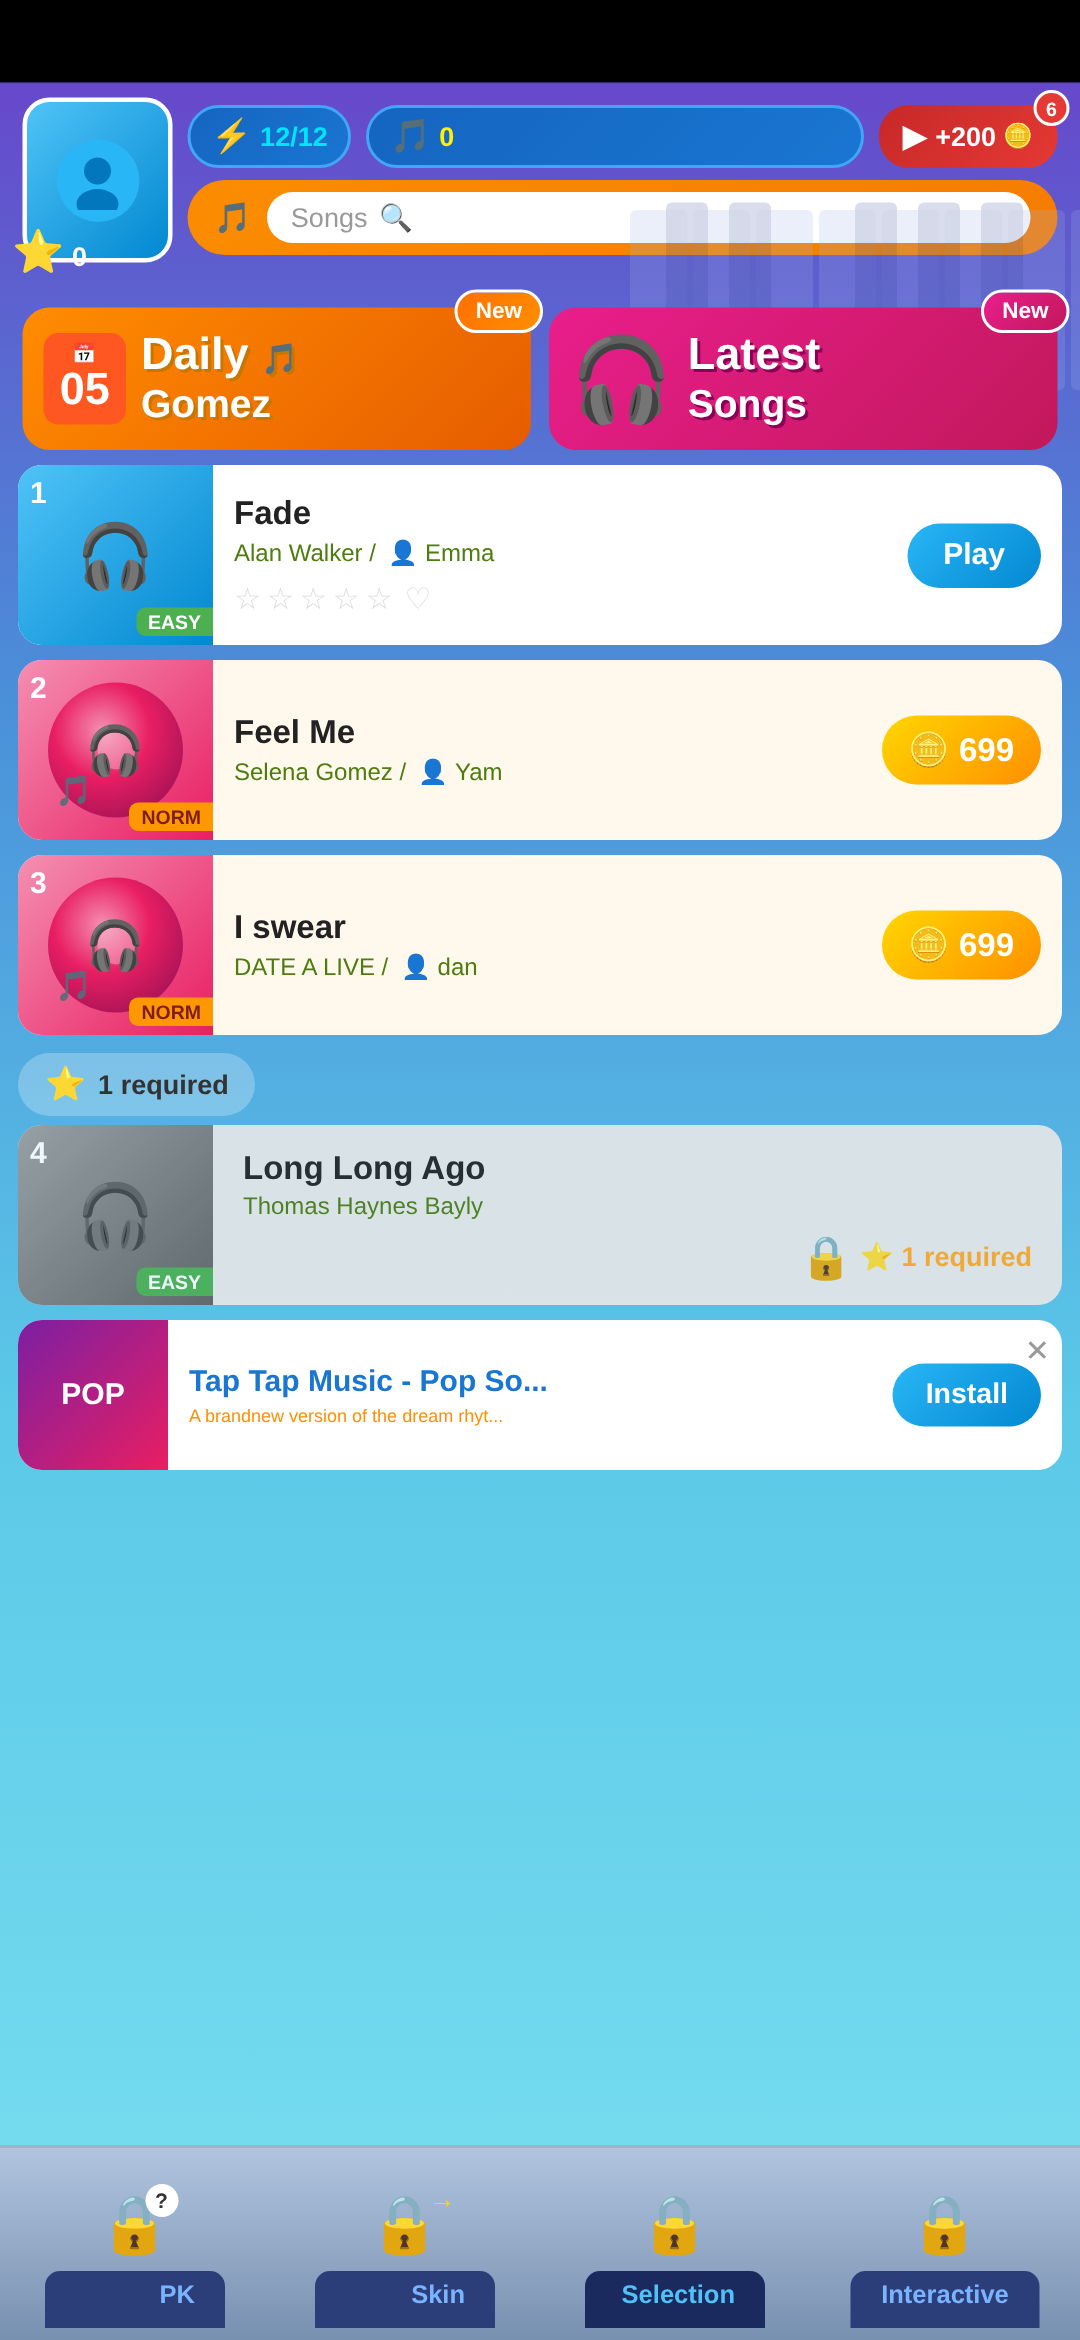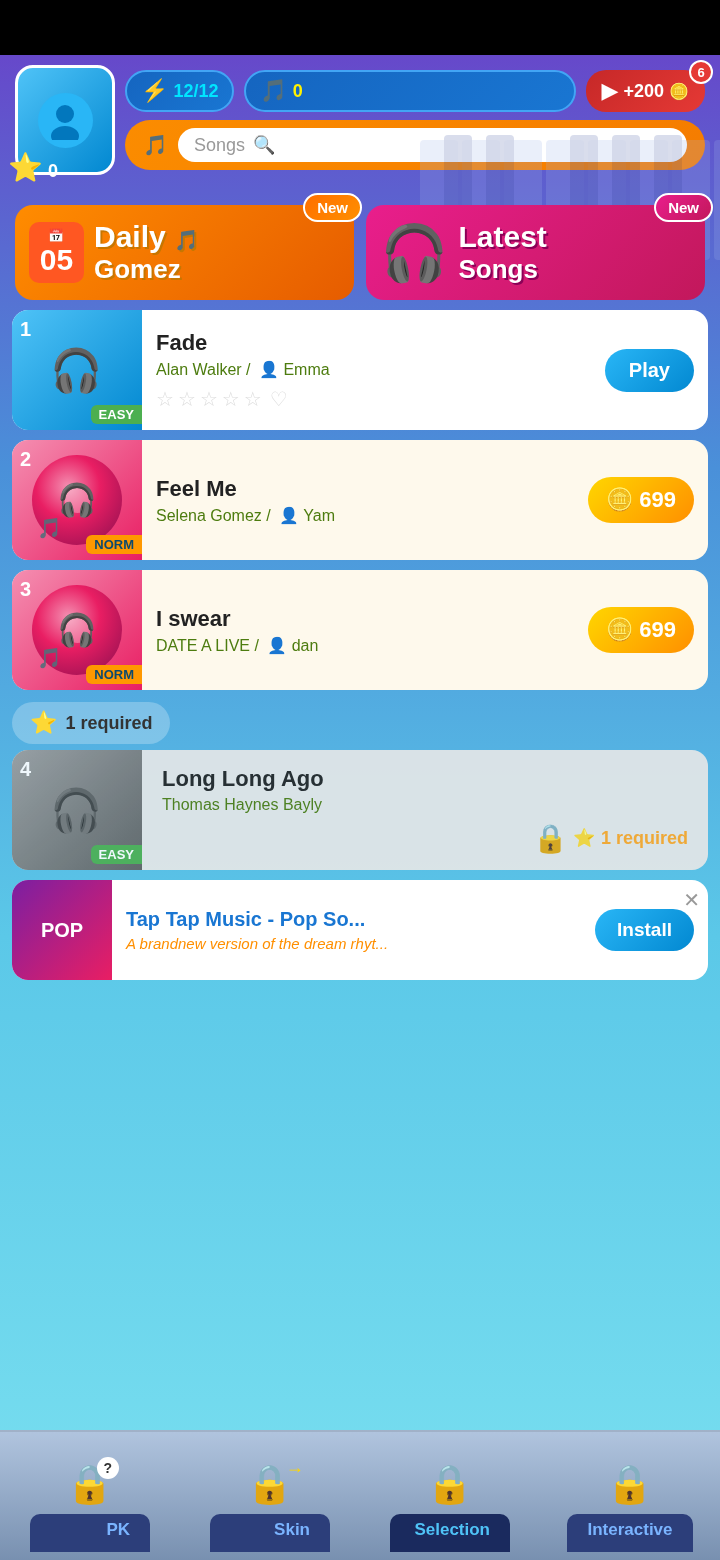--- a/index.html
+++ b/index.html
@@ -319,21 +319,21 @@
       font-size: 13px;
       font-weight: bold;
       padding: 2px 8px;
       border-radius: 6px 0 0 6px;
     }
     .difficulty-norm {
       position: absolute;
       bottom: 6px;
       right: 0;
       background: #ff9800;
-      color: #0c4a6e;
+      color: #7f1d1d;
       font-size: 13px;
       font-weight: bold;
       padding: 2px 8px;
       border-radius: 6px 0 0 6px;
     }
     .headphone-white { font-size: 42px; color: #fff; }
     .song-info {
       flex: 1;
       padding: 14px 14px;
     }
@@ -411,21 +411,21 @@
       display: flex;
       align-items: center;
       justify-content: center;
       font-size: 26px;
       font-weight: 900;
       color: #fff;
       flex-shrink: 0;
     }
     .ad-info { flex: 1; padding: 12px 14px; }
     .ad-title { font-size: 20px; font-weight: bold; color: #1976d2; }
-    .ad-sub { font-size: 15px; color: #ff8f00; margin-top: 4px; font-style: italic; }
+    .ad-sub { font-size: 12px; color: #ff8f00; margin-top: 4px; }
     .install-btn {
       background: linear-gradient(135deg, #29b6f6, #0288d1);
       border-radius: 25px;
       padding: 10px 22px;
       color: #fff;
       font-size: 19px;
       font-weight: bold;
       margin-right: 14px;
       white-space: nowrap;
     }

